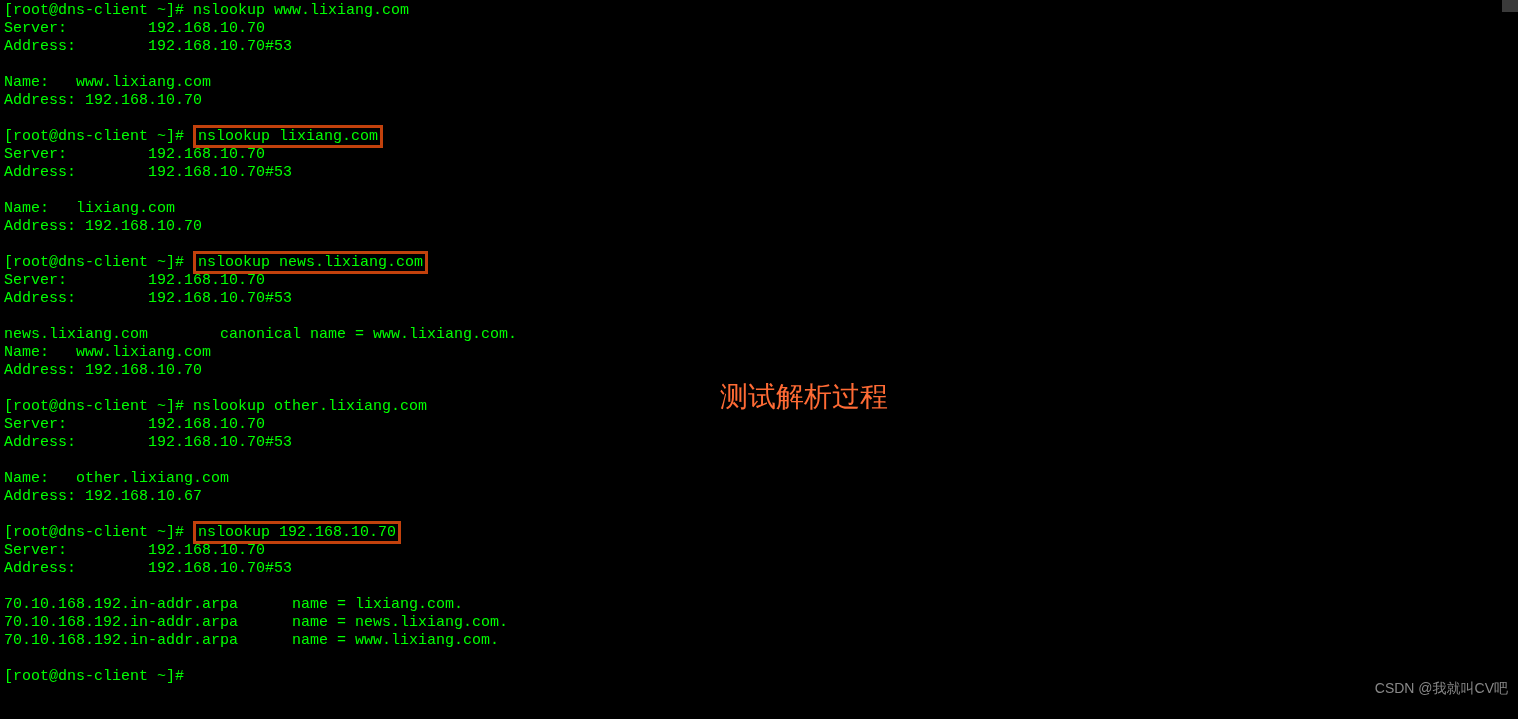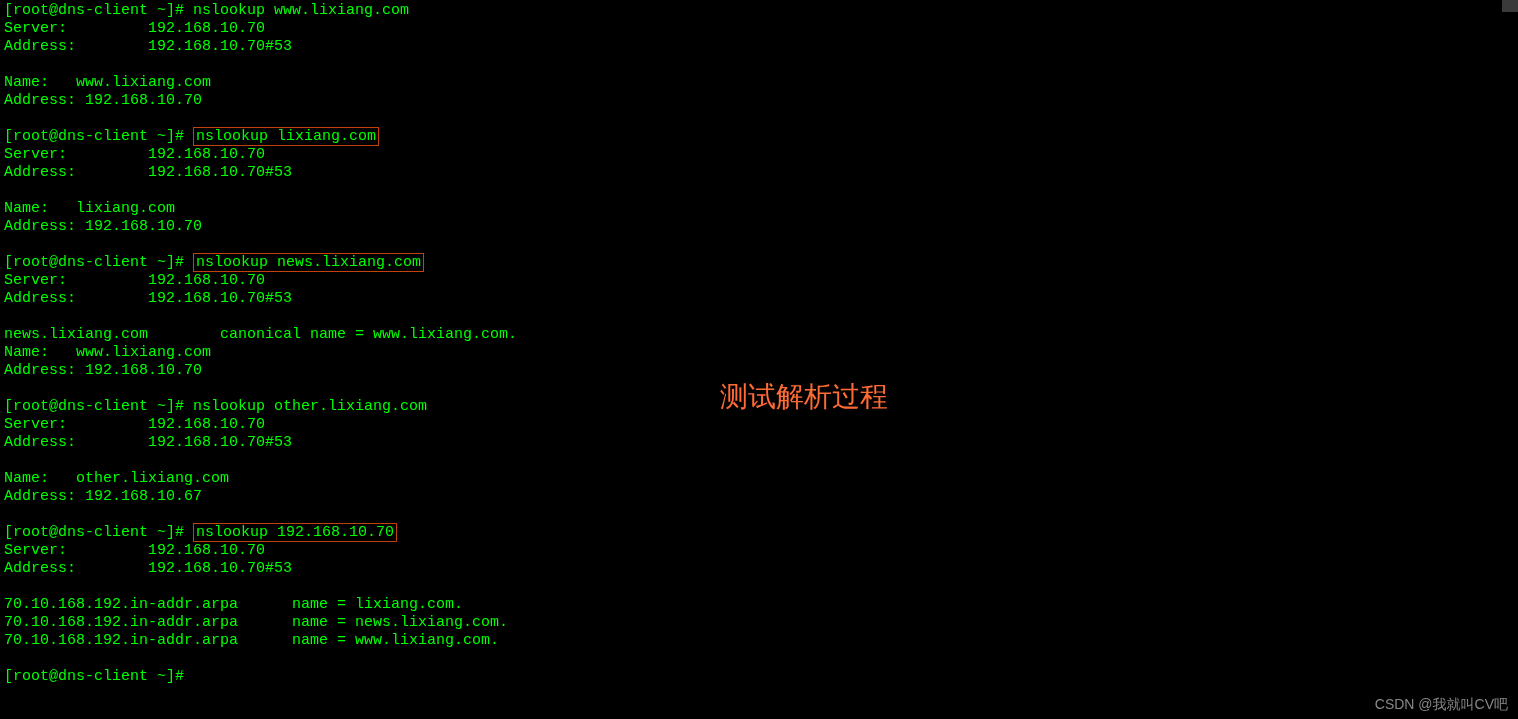--- a/index.html
+++ b/index.html
@@ -19,21 +19,21 @@
       position: relative;
     }
     .terminal {
       padding: 2px 4px;
       white-space: pre;
     }
     .line {
       white-space: pre;
     }
     .boxed {
-      border: 1px solid #c2410c;
+      border: 3px solid #c2410c;
       padding: 0 2px;
       display: inline;
     }
     .annotation {
       position: absolute;
       color: #ff6b35;
       font-family: "Microsoft YaHei", "SimHei", sans-serif;
       font-size: 28px;
       white-space: nowrap;
     }
@@ -52,15 +52,15 @@
       background: #3a3a3a;
     }
   </style>
 </head>
 <body>
 
 <div class="terminal" id="term"><div class="line"><span>[root@dns-client ~]# </span><span>nslookup www.lixiang.com</span></div><div class="line">Server:         192.168.10.70</div><div class="line">Address:        192.168.10.70#53</div><div class="line">&nbsp;</div><div class="line">Name:   www.lixiang.com</div><div class="line">Address: 192.168.10.70</div><div class="line">&nbsp;</div><div class="line"><span>[root@dns-client ~]# </span><span class="boxed">nslookup lixiang.com</span></div><div class="line">Server:         192.168.10.70</div><div class="line">Address:        192.168.10.70#53</div><div class="line">&nbsp;</div><div class="line">Name:   lixiang.com</div><div class="line">Address: 192.168.10.70</div><div class="line">&nbsp;</div><div class="line"><span>[root@dns-client ~]# </span><span class="boxed">nslookup news.lixiang.com</span></div><div class="line">Server:         192.168.10.70</div><div class="line">Address:        192.168.10.70#53</div><div class="line">&nbsp;</div><div class="line">news.lixiang.com        canonical name = www.lixiang.com.</div><div class="line">Name:   www.lixiang.com</div><div class="line">Address: 192.168.10.70</div><div class="line">&nbsp;</div><div class="line"><span>[root@dns-client ~]# </span><span>nslookup other.lixiang.com</span></div><div class="line">Server:         192.168.10.70</div><div class="line">Address:        192.168.10.70#53</div><div class="line">&nbsp;</div><div class="line">Name:   other.lixiang.com</div><div class="line">Address: 192.168.10.67</div><div class="line">&nbsp;</div><div class="line"><span>[root@dns-client ~]# </span><span class="boxed">nslookup 192.168.10.70</span></div><div class="line">Server:         192.168.10.70</div><div class="line">Address:        192.168.10.70#53</div><div class="line">&nbsp;</div><div class="line">70.10.168.192.in-addr.arpa      name = lixiang.com.</div><div class="line">70.10.168.192.in-addr.arpa      name = news.lixiang.com.</div><div class="line">70.10.168.192.in-addr.arpa      name = www.lixiang.com.</div><div class="line">&nbsp;</div><div class="line"><span>[root@dns-client ~]# </span></div></div>
 
 <div class="annotation" id="ann" style="top: 380px; left: 720px;">测试解析过程</div>
 
-<div class="watermark" id="wm" style="bottom: 6px; right: 10px;">CSDN @我就叫CV吧</div>
+<div class="watermark" id="wm" style="bottom: 22px; right: 10px;">CSDN @我就叫CV吧</div>
 
 <div class="scrollbar"></div>
 
 </body></html>

